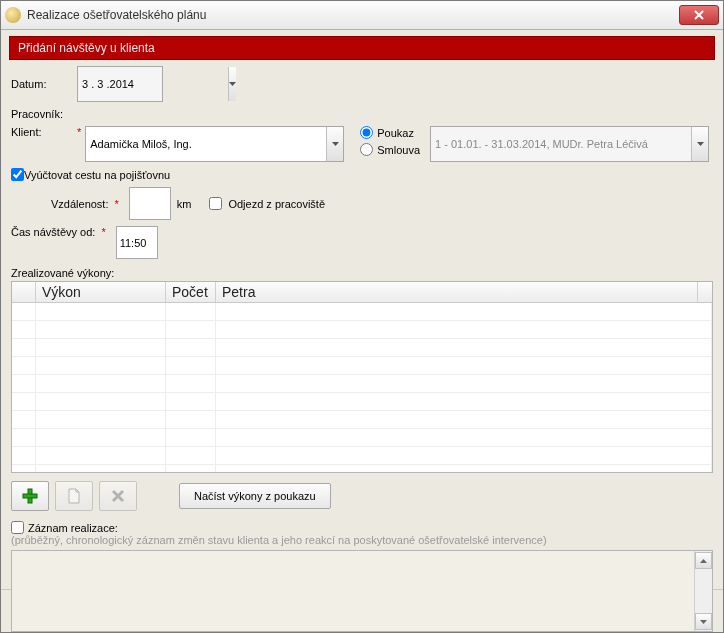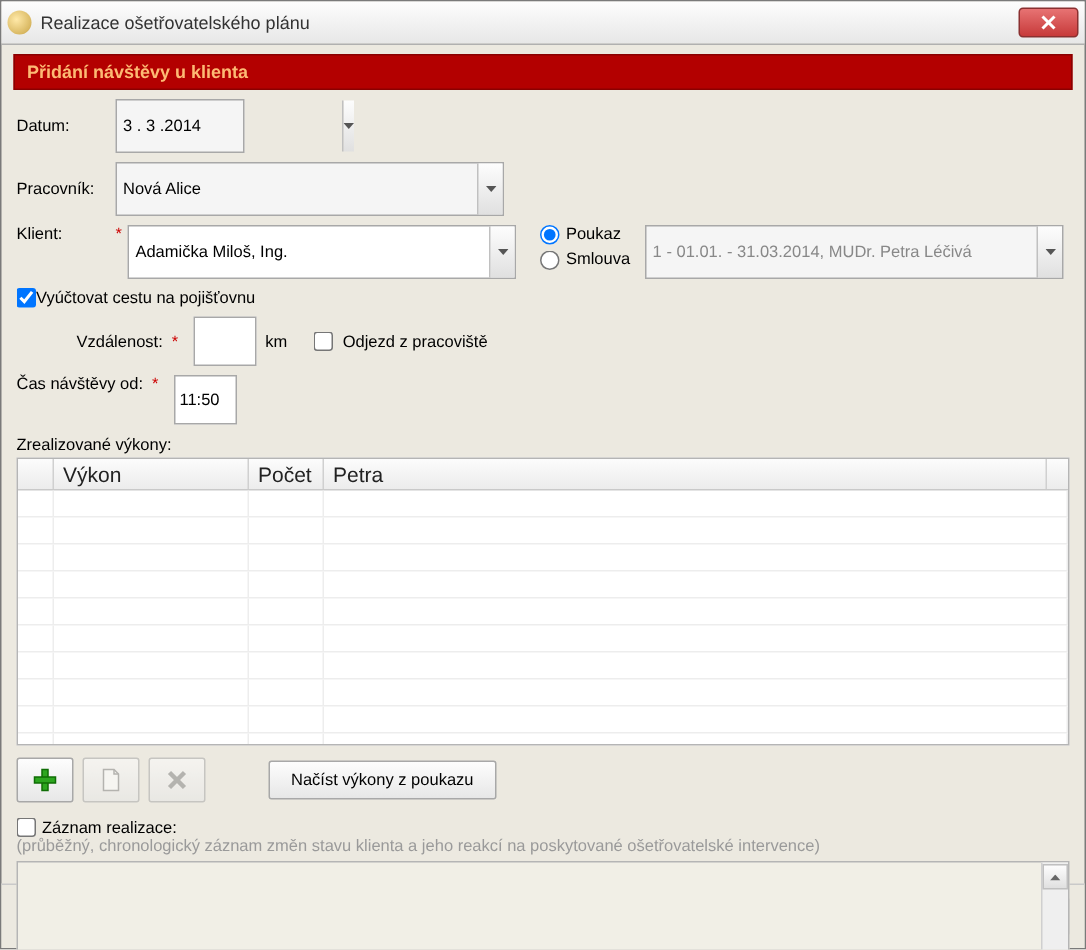--- a/index.html
+++ b/index.html
@@ -3,35 +3,35 @@
 <meta charset="utf-8">
 <style>
 html,body{margin:0;padding:0;font-family:"Segoe UI",Tahoma,sans-serif;font-size:11px;color:#000;background:#fff}
 .window{width:724px;height:633px;box-sizing:border-box;background:#ece9e0;border:1px solid #7a7a7a;display:flex;flex-direction:column}
 .titlebar{height:28px;background:linear-gradient(#fdfdfd,#e7e7e7);border-bottom:1px solid #b0b0b0;display:flex;align-items:center;padding:0 4px}
 .titlebar .app-icon{width:16px;height:16px;margin-right:6px;background:radial-gradient(circle at 6px 6px,#ffe9a8 0,#d9b862 70%,#b08c2e 100%);border-radius:50%}
 .titlebar .title{flex:1;font-size:12px;color:#333}
 .btn-close{width:38px;height:18px;border:1px solid #8a3030;border-radius:3px;background:linear-gradient(#e77373,#c73a3a);display:flex;align-items:center;justify-content:center;cursor:pointer}
 .btn-close svg{stroke:#fff;stroke-width:2}
 .content{flex:1;padding:6px 8px 8px 8px;display:flex;flex-direction:column;min-height:0}
-.panel-header{background:#b30000;color:#fdba74;font-weight:bold;font-size:12px;padding:4px 8px;border:1px solid #8a0000}
+.panel-header{background:#b30000;color:#e5e5e5;font-weight:normal;font-size:12px;padding:4px 8px;border:1px solid #8a0000}
 .form{padding:6px 2px 2px 2px}
 .row{display:flex;align-items:center;margin-bottom:6px}
 .label{width:66px;color:#000}
 .req{color:#c00;margin:0 4px 0 0}
 .combo,.combo-wide,.combo-period{display:flex;align-items:center;background:#f5f5f5;border:1px solid #a8a8a8;height:36px;box-sizing:border-box}
 .combo{width:86px}
 .combo-wide{width:259px}
 .combo-period{width:279px;color:#888}
 .combo input,.combo-wide input,.combo-period input{border:0;outline:0;background:transparent;flex:1;font:inherit;padding:0 4px;height:18px}
 .combo-period input{color:#888}
 .combo .arrow,.combo-wide .arrow,.combo-period .arrow{width:16px;height:100%;display:flex;align-items:center;justify-content:center;border-left:1px solid #c0c0c0;background:linear-gradient(#fdfdfd,#e0e0e0)}
 .combo .arrow svg,.combo-wide .arrow svg,.combo-period .arrow svg{fill:#555}
 .radio-col{margin-left:16px;display:flex;flex-direction:column;gap:4px}
-.radio-row{display:flex;align-items:flex-start;gap:4px}
+.radio-row{display:flex;align-items:center;gap:4px}
 .chk{margin:0 4px 0 2px}
 .small-input{width:42px;height:33px;border:1px solid #a8a8a8;background:#fff;font:inherit;padding:0 3px;box-sizing:border-box}
 .sub-row{display:flex;align-items:center;margin:2px 0 6px 40px;gap:6px}
 .time-row{display:flex;gap:6px;margin:2px 0 8px 0}
 .section-label{margin:2px 0 2px 0}
 .table{border:1px solid #b5b5b5;background:#fff;height:190px;overflow:hidden}
 .thead{display:flex;background:linear-gradient(#fcfcfc,#ececec);border-bottom:1px solid #c9c9c9;height:20px}
 .th{border-right:1px solid #d0d0d0;padding:2px 6px;box-sizing:border-box;font-size:14px;color:#222}
 .th.c0{width:24px}
 .th.c1{width:130px}
@@ -86,28 +86,20 @@
           <span class="arrow">
               <svg width="7" height="4" viewBox="0 0 7 4">
                 <polygon points="0,0 7,0 3.5,4"></polygon>
               </svg>
             </span>
         </div>
       </div>
 
       <div class="row">
         <span class="label">Pracovník:</span>
-        <div class="combo-wide">
-          <input readonly="" value="Nová Alice" style="">
-          <span class="arrow">
-              <svg width="7" height="4" viewBox="0 0 7 4">
-                <polygon points="0,0 7,0 3.5,4"></polygon>
-              </svg>
-            </span>
-        </div>
       </div>
 
       <div class="row" style="align-items:flex-start">
         <span class="label">Klient:</span>
         <span class="req">*</span>
         <div class="combo-wide" style="background:#fff">
           <input value="Adamička Miloš, Ing." style="">
           <span class="arrow">
               <svg width="7" height="4" viewBox="0 0 7 4">
                 <polygon points="0,0 7,0 3.5,4"></polygon>

